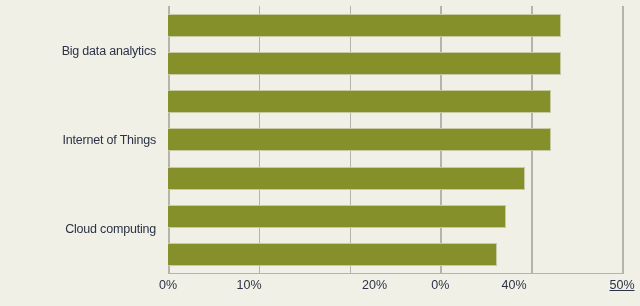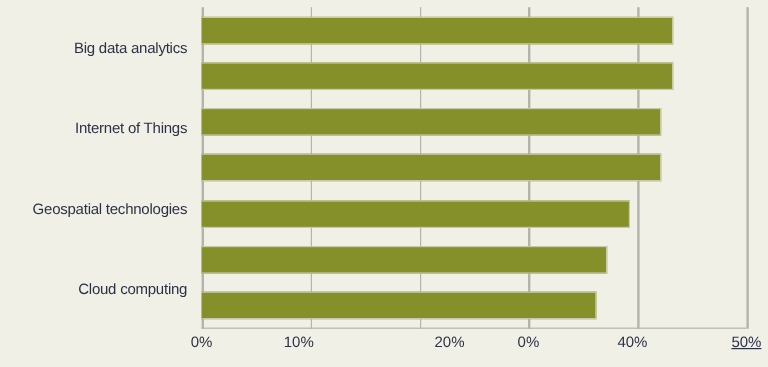--- a/index.html
+++ b/index.html
@@ -125,23 +125,20 @@
 <div id="chart-root">
 
   <div id="category-axis">
     <div class="cat-slot">
       <span class="cat-label">Big data analytics</span>
     </div>
     <div class="cat-slot">
       <span class="cat-label">Internet of Things</span>
     </div>
     <div class="cat-slot">
-      <span class="cat-label">Geospatial technologies</span>
-    </div>
-    <div class="cat-slot">
       <span class="cat-label">Cloud computing</span>
     </div>
   </div>
 
   <div id="plot-area">
     <div id="axis-line-y"></div>
     <div id="gridlines">
         <div class="gridline" style="left: 90.8px;"></div>
         <div class="gridline" style="left: 181.6px;"></div>
         <div class="gridline" style="left: 272.4px;"></div>
@@ -173,17 +170,17 @@
         <div class="bar" style="width: 328.696px; background: rgb(133, 144, 43); border-color: rgb(197, 201, 164);"></div>
       </div>
     </div>
   </div>
 
   <div id="value-axis">
       <span class="tick-label" style="left: 0px;">0%</span>
       <span class="tick-label" style="left: 81px; text-align: center;">10%</span>
       <span class="tick-label" style="left: 181.6px; margin-left: 25px;">20%</span>
       <span class="tick-label" style="left: 272.4px;">0%</span>
-      <span class="tick-label" style="left: 359px;">40%</span>
+      <span class="tick-label" style="left: 346px;">40%</span>
       <span class="tick-label" style="left: 454px; text-decoration: underline;">50%</span>
     </div>
 
 </div>
 
 </body></html>

